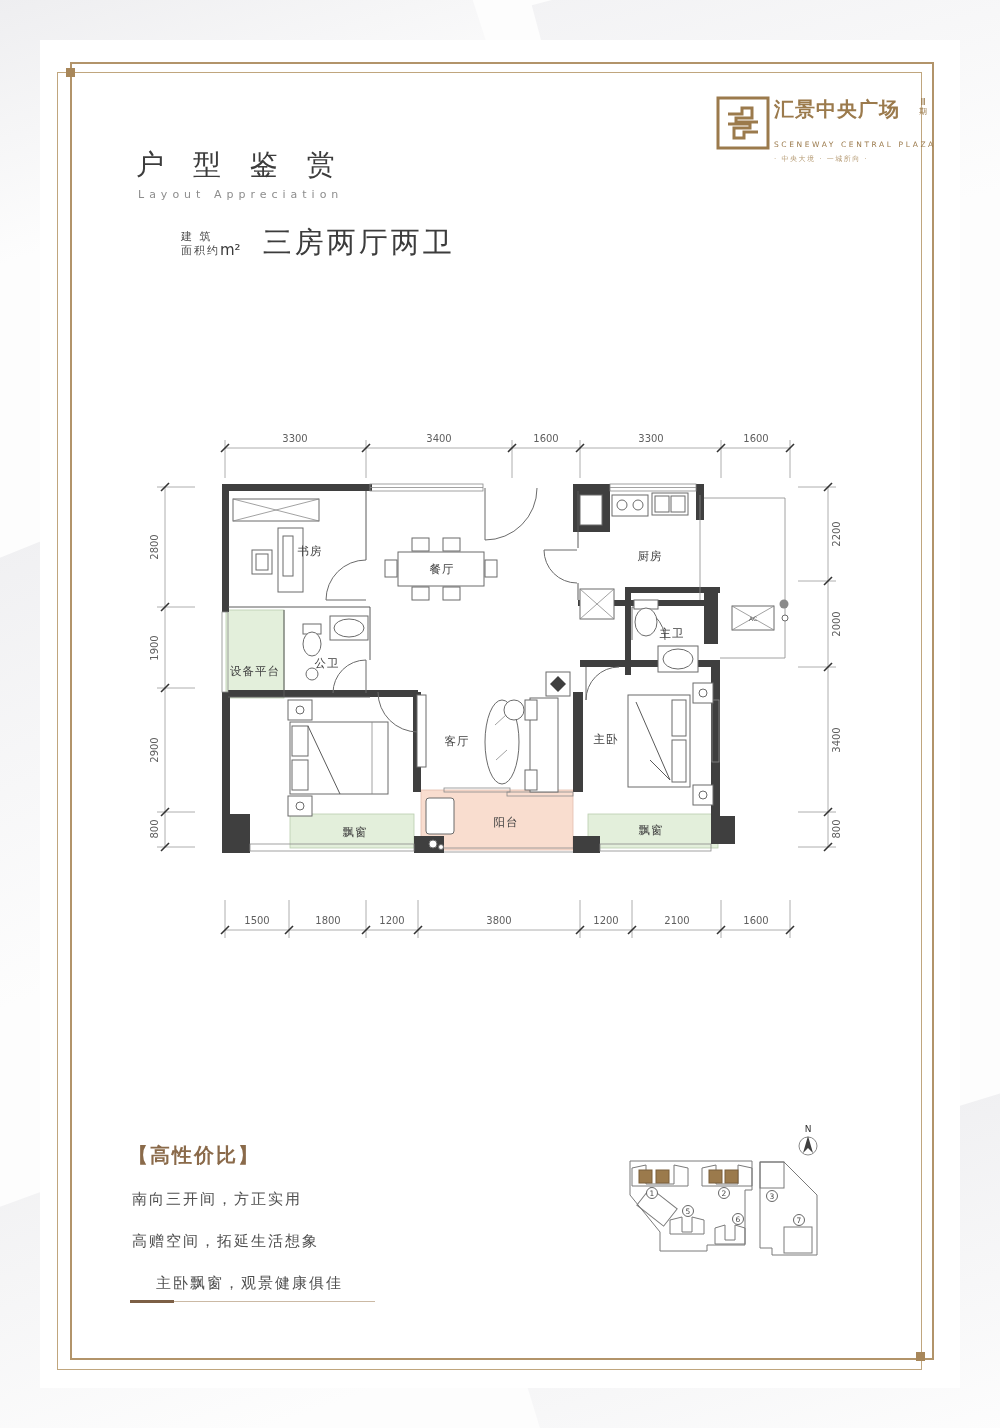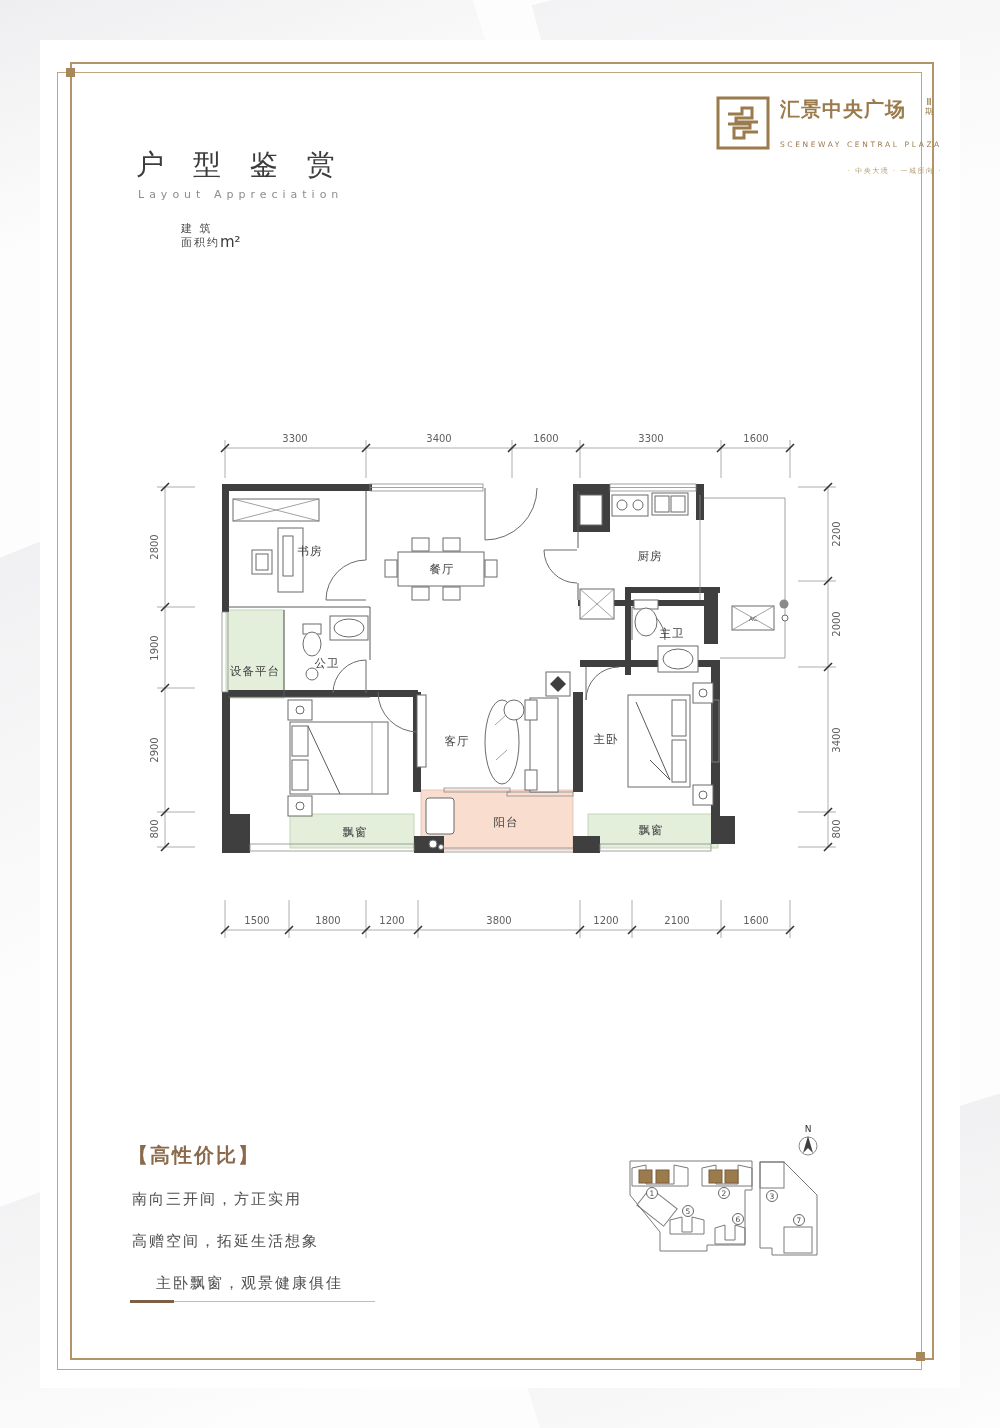--- a/index.html
+++ b/index.html
@@ -20,28 +20,28 @@
   .sheet{position:absolute;left:40px;top:40px;width:920px;height:1348px;background:#ffffff;}
   
   .frameA{position:absolute;left:70px;top:62px;width:860px;height:1294px;
           border:2px solid #b2946a;}
   .frameB{position:absolute;left:57px;top:72px;width:863px;height:1296px;
           border:1px solid #c0a67e;}
   .frame-dot{position:absolute;width:9px;height:9px;background:#a8875a;}
   .fd1{left:66px;top:68px;} .fd2{left:916px;top:1352px;}
 
   
-  .logo{position:absolute;left:716px;top:96px;display:flex;gap:10px;}
+  .logo{position:absolute;left:716px;top:96px;display:flex;gap:4px;}
   .logo-emblem{width:54px;height:54px;}
   .logo-texts{padding-top:2px;}
   .logo-name-row{display:flex;align-items:flex-start;}
   .logo-name{font-size:20px;font-weight:bold;color:#9b7a4c;letter-spacing:1px;line-height:22px;}
   .logo-phase{font-size:8px;color:#9b7a4c;margin-left:18px;line-height:9px;width:10px;text-align:center;}
   .logo-en{font-size:7.5px;color:#9b7a4c;letter-spacing:2.6px;margin-top:20px;}
-  .logo-tagline{font-size:7px;color:#b59a73;letter-spacing:1.5px;margin-top:17px;text-align:right;}
+  .logo-tagline{font-size:7px;color:#b59a73;letter-spacing:1.5px;margin-top:5px;text-align:left;}
 
   
   .title-cn{position:absolute;left:136px;top:146px;font-size:28px;color:#3c3c3c;
             letter-spacing:10px;font-weight:500;}
   .title-en{position:absolute;left:138px;top:188px;font-size:11px;color:#8d8d8d;letter-spacing:5px;}
   .area-row{position:absolute;left:136px;top:222px;display:flex;align-items:flex-end;}
   .area-label{font-size:11px;color:#4a4a4a;line-height:14px;letter-spacing:2px;padding-bottom:4px;margin-left:45px;}
   .area-value{font-size:44px;color:#3a3a3a;font-weight:300;line-height:40px;letter-spacing:1px;}
   .area-unit{font-size:15px;color:#3a3a3a;padding-bottom:3px;}
   .layout-type{font-size:29px;color:#3c3c3c;letter-spacing:3px;margin-left:22px;line-height:40px;font-weight:500;}
@@ -99,20 +99,21 @@
 
 <div class="title-cn">户 型 鉴 赏</div>
 <div class="title-en">Layout Appreciation</div>
 
 <div class="area-row">
   <div class="area-label">
     <div>建 筑</div>
     <div>面积约</div>
   </div>
   <div class="area-unit">m²</div>
+  <div class="layout-type">三房两厅两卫</div>
 </div>
 
 <div class="plan-wrap">
 <svg width="720" height="560" viewBox="0 0 720 560">
 
   <rect x="86" y="210" width="58" height="88" fill="#e3efdb" stroke="#b9cdae" stroke-width=".8"></rect>
   <rect x="150" y="414" width="124" height="34" fill="#e3efdb" stroke="#b9cdae" stroke-width=".8"></rect>
   <rect x="448" y="414" width="130" height="34" fill="#e3efdb" stroke="#b9cdae" stroke-width=".8"></rect>
   <rect x="281" y="390" width="152" height="60" fill="#f9ddcf" stroke="#e4bfae" stroke-width=".8"></rect>
 

